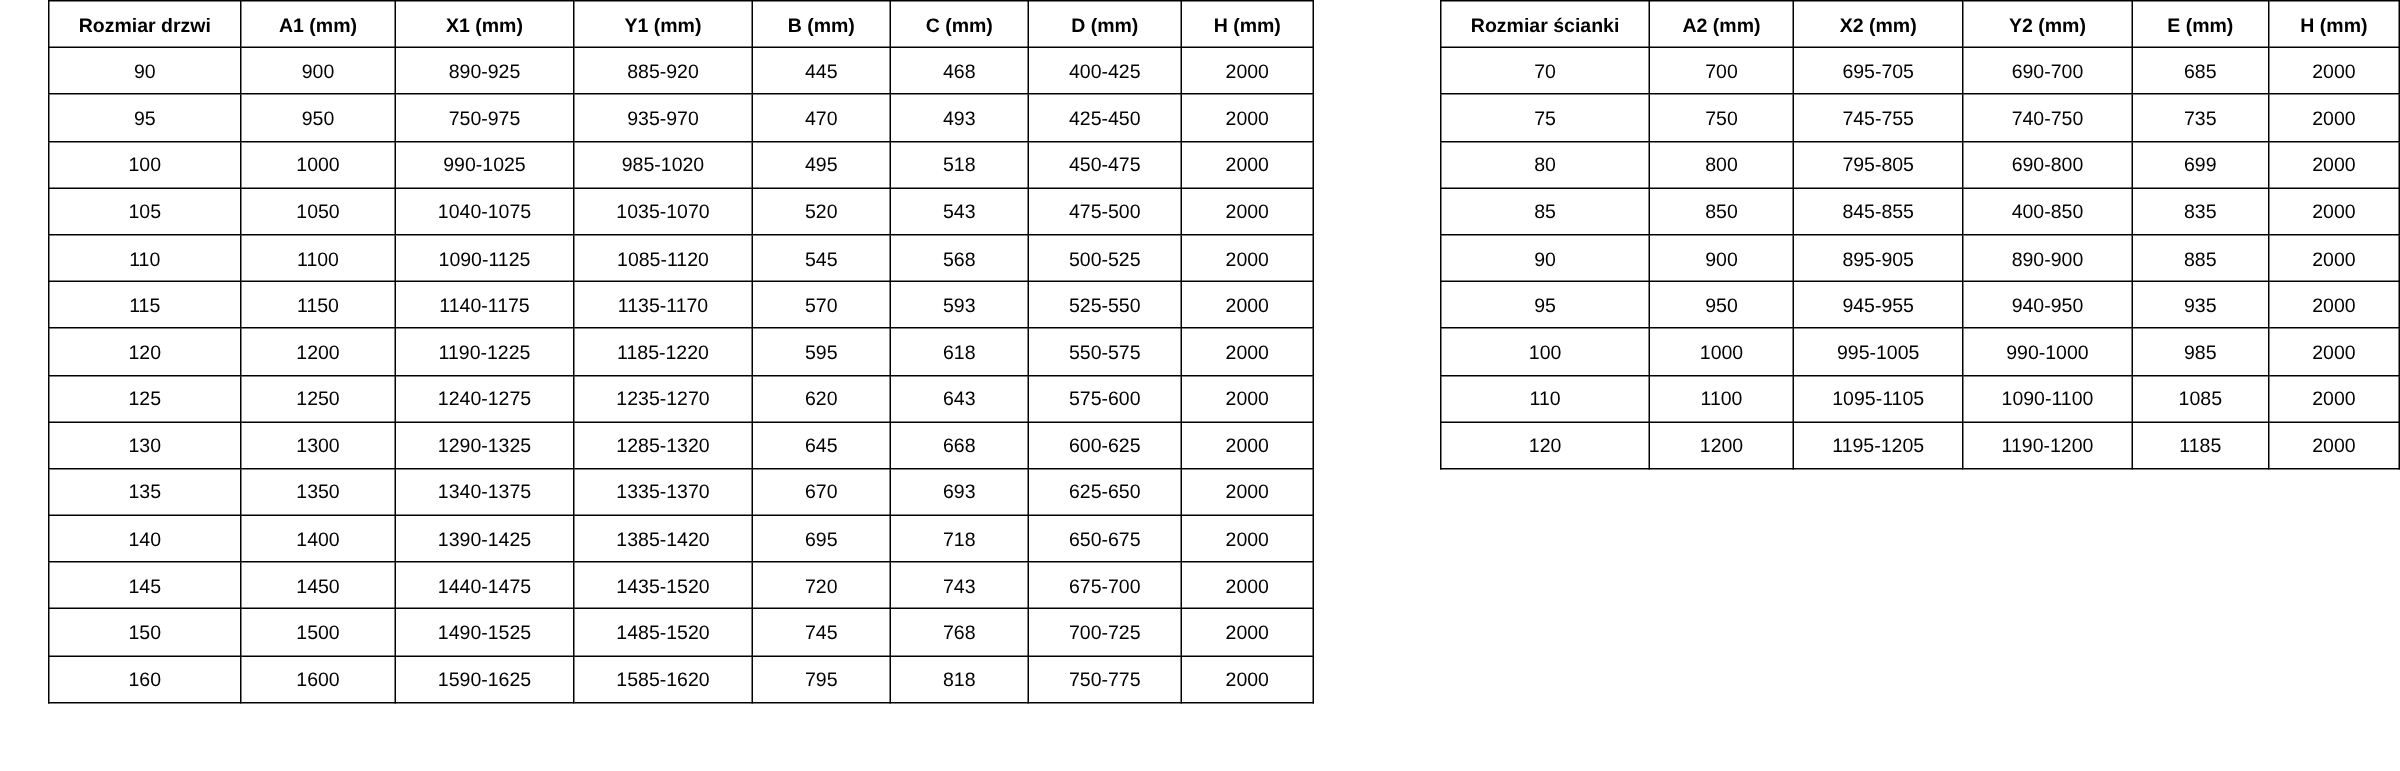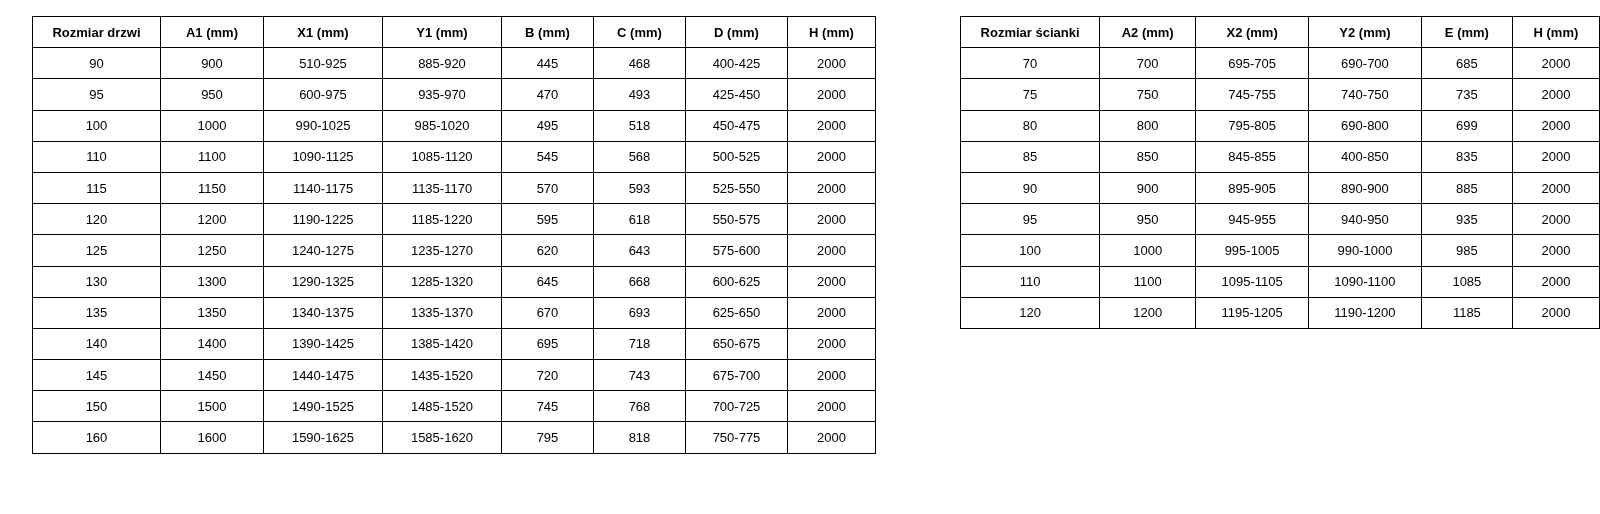--- a/index.html
+++ b/index.html
@@ -14,21 +14,21 @@
     color: #000000;
     overflow: hidden;
   }
   .page {
     position: relative;
     width: 1600px;
     height: 514px;
   }
   .table-wrap {
     position: absolute;
-    top: 16px;
+    top: 0;
     padding-left: 28px;
   }
   #doors-wrap {
     left: 4px;
   }
   #walls-wrap {
     left: 932px;
     border-radius: 23px;
   }
   table.data {
@@ -95,45 +95,55 @@
             <th>B (mm)</th>
             <th>C (mm)</th>
             <th>D (mm)</th>
             <th>H (mm)</th>
           </tr>
       </thead>
       <tbody>
           <tr>
             <td>90</td>
             <td>900</td>
-            <td>510-925</td>
+            <td>890-925</td>
             <td>885-920</td>
             <td>445</td>
             <td>468</td>
             <td>400-425</td>
             <td>2000</td>
           </tr>
           <tr>
             <td>95</td>
             <td>950</td>
-            <td>600-975</td>
+            <td>750-975</td>
             <td>935-970</td>
             <td>470</td>
             <td>493</td>
             <td>425-450</td>
             <td>2000</td>
           </tr>
           <tr>
             <td>100</td>
             <td>1000</td>
             <td>990-1025</td>
             <td>985-1020</td>
             <td>495</td>
             <td>518</td>
             <td>450-475</td>
+            <td>2000</td>
+          </tr>
+          <tr>
+            <td>105</td>
+            <td>1050</td>
+            <td>1040-1075</td>
+            <td>1035-1070</td>
+            <td>520</td>
+            <td>543</td>
+            <td>475-500</td>
             <td>2000</td>
           </tr>
           <tr>
             <td>110</td>
             <td>1100</td>
             <td>1090-1125</td>
             <td>1085-1120</td>
             <td>545</td>
             <td>568</td>
             <td>500-525</td>

